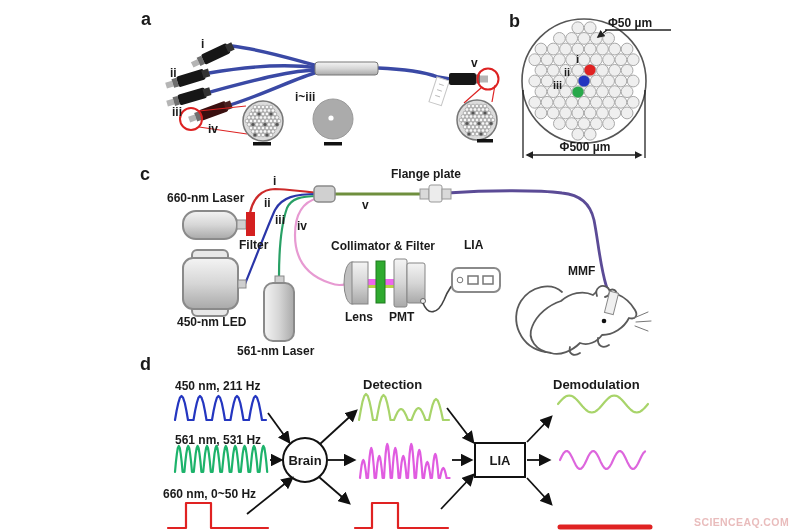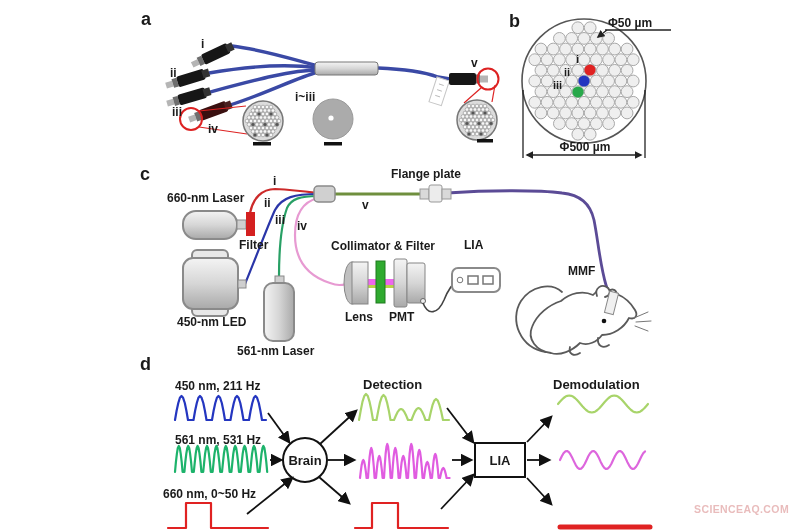--- a/index.html
+++ b/index.html
@@ -6,21 +6,21 @@
   .stage{position:relative;width:800px;height:530px;background:#ffffff;overflow:hidden;
          font-family:"Liberation Sans",sans-serif;}
   svg{position:absolute;left:0;top:0;}
   text{font-family:"Liberation Sans",sans-serif;fill:#1a1a1a;font-weight:bold;}
   .t18{font-size:18px;}
   .t13{font-size:13px;}
   .t12{font-size:12px;}
   .t11{font-size:11px;}
   .arrow{stroke:#111;stroke-width:1.8;}
   .dim{stroke:#222;stroke-width:1.3;}
-  .watermark{position:absolute;left:694px;top:503px;font-size:10.5px;font-weight:bold;
+  .watermark{position:absolute;left:694px;top:516px;font-size:10.5px;font-weight:bold;
              letter-spacing:.4px;color:#e9bcbc;}
 </style>
 </head>
 <body>
 
 <div class="stage">
 <svg width="800" height="530" viewBox="0 0 800 530">
   <defs>
     <linearGradient id="gv" x1="0" y1="0" x2="0" y2="1">
       <stop offset="0" stop-color="#f4f4f4"></stop>

